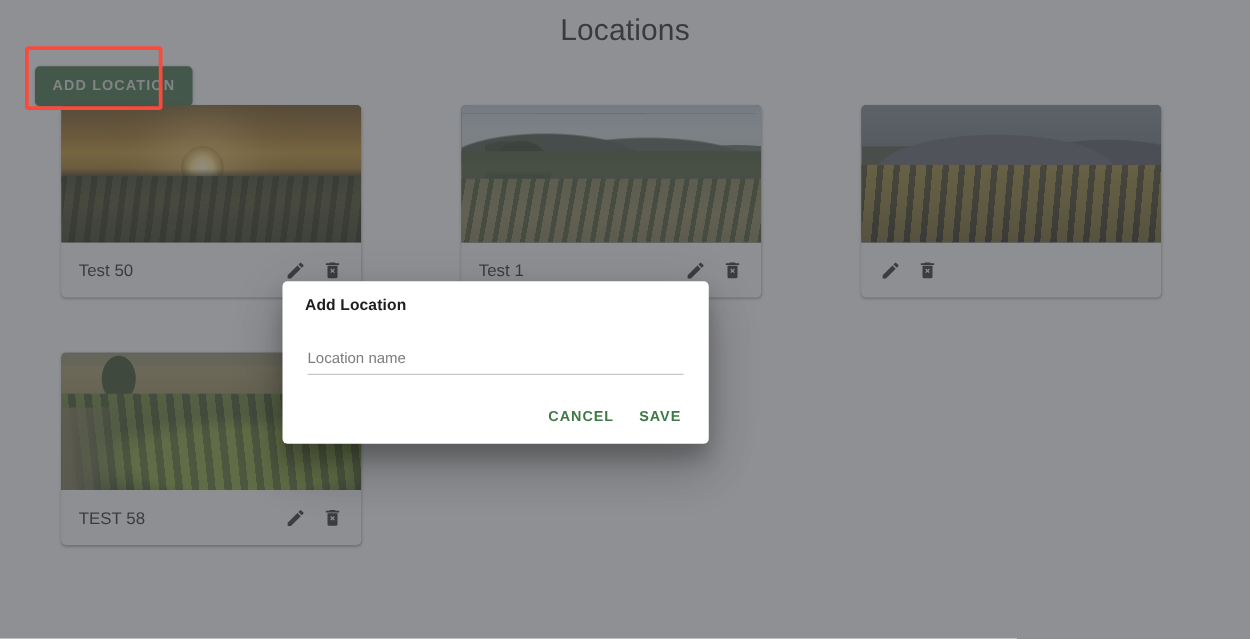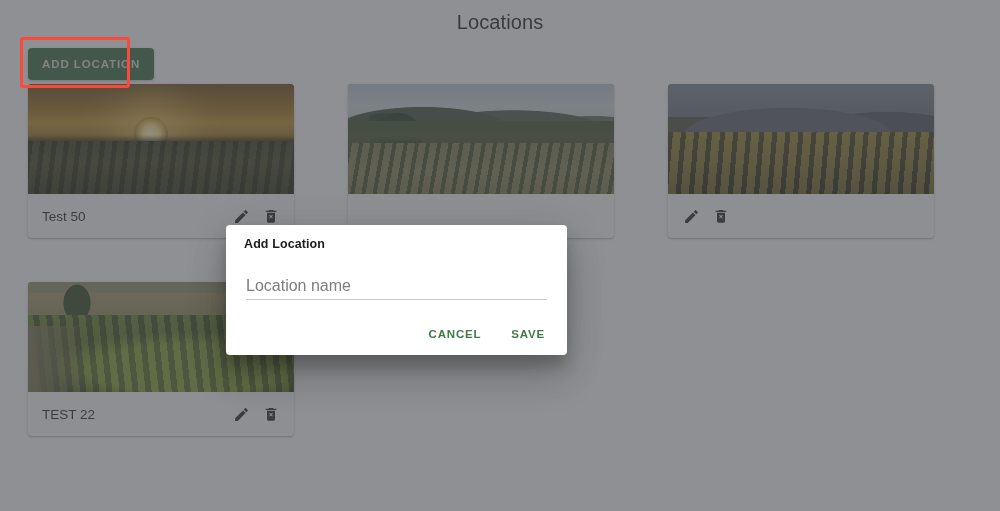--- a/index.html
+++ b/index.html
@@ -16,21 +16,21 @@
     background: #ffffff;
   }
 
   
   .page {
     position: absolute; inset: 0;
     padding: 0;
   }
   .page-title {
     text-align: center;
-    font-size: 20px;
+    font-size: 24px;
     font-weight: 400;
     color: #1d1d1d;
     margin: 0;
     padding-top: 11px;
     letter-spacing: .1px;
   }
   .toolbar {
     padding: 14px 0 0 28px;
   }
   .add-location-btn {
@@ -51,25 +51,26 @@
   .grid {
     position: absolute;
     left: 28px; top: 84px;
     width: 944px;
     display: grid;
     grid-template-columns: 266px 266px 266px;
     column-gap: 54px;
     row-gap: 44px;
   }
   .card {
-    width: 266px;
+    width: 240px;
     background: #fdfdfd;
     border-radius: 4px;
     overflow: hidden;
     box-shadow: 0 1px 3px rgba(0,0,0,.22), 0 1px 1px rgba(0,0,0,.12);
+    margin-left: 21px;
   }
   .card-media {
     width: 100%;
     height: 110px;
     position: relative;
     overflow: hidden;
     background: #4a5140;
   }
   .card-footer {
     height: 44px;
@@ -245,32 +246,32 @@
   }
   .dialog-field {
     margin: 26px 20px 0 20px;
     border-bottom: 1px solid #c8c8c8;
     padding-bottom: 4px;
   }
   .dialog-field input {
     width: 100%;
     border: none;
     outline: none;
-    font-size: 16px;
+    font-size: 12px;
     color: #ef4444;
     font-family: "Liberation Sans", sans-serif;
     background: transparent;
     padding: 0;
   }
   .dialog-field input::placeholder { color: #7d7d7d; }
   .dialog-actions {
     position: absolute;
     right: 14px; bottom: 8px;
     display: flex;
-    gap: 14px;
+    gap: 4px;
   }
   .text-btn {
     background: none;
     border: none;
     color: #3f7a46;
     font-size: 11.5px;
     font-weight: 700;
     letter-spacing: .8px;
     padding: 7px 8px;
     cursor: pointer;
@@ -327,20 +328,35 @@
       </div>
 
       <div class="card">
         <div class="card-media img-valley">
           <div class="sky"></div>
             <div class="hills"></div>
             <div class="tree"></div>
             <div class="fg"></div>
             <div class="rows"></div>
         </div>
+        <div class="card-footer">
+          <span class="card-label">Test 1</span>
+          <span class="card-actions">
+            <button class="icon-btn" title="edit">
+              <svg width="17" height="17" viewBox="0 0 24 24" fill="#262626">
+                  <path d="M3 17.25V21h3.75L17.81 9.94l-3.75-3.75L3 17.25zM20.71 7.04a1 1 0 000-1.41l-2.34-2.34a1 1 0 00-1.41 0l-1.83 1.83 3.75 3.75 1.83-1.83z"></path>
+                </svg>
+            </button>
+            <button class="icon-btn" title="delete">
+              <svg width="16" height="16" viewBox="0 0 24 24" fill="#262626">
+                  <path d="M9 3l-1 1H4v2h16V4h-4l-1-1H9zM6 7v13a2 2 0 002 2h8a2 2 0 002-2V7H6zm4.3 3.3l1.7 1.7 1.7-1.7 1 1-1.7 1.7 1.7 1.7-1 1-1.7-1.7-1.7 1.7-1-1 1.7-1.7-1.7-1.7 1-1z"></path>
+                </svg>
+            </button>
+          </span>
+        </div>
       </div>
 
 
 
       <div class="card">
         <div class="card-media img-autumn">
           <div class="sky"></div>
             <div class="hills"></div>
             <div class="rows"></div>
         </div>
@@ -362,21 +378,21 @@
 
       <div class="card">
         <div class="card-media img-leafy">
           <div class="sky"></div>
             <div class="hills"></div>
             <div class="tree"></div>
             <div class="rows"></div>
             <div class="fg"></div>
         </div>
         <div class="card-footer">
-          <span class="card-label">TEST 22</span>
+          <span class="card-label">TEST 58</span>
           <span class="card-actions">
             <button class="icon-btn" title="edit">
               <svg width="17" height="17" viewBox="0 0 24 24" fill="#262626">
                   <path d="M3 17.25V21h3.75L17.81 9.94l-3.75-3.75L3 17.25zM20.71 7.04a1 1 0 000-1.41l-2.34-2.34a1 1 0 00-1.41 0l-1.83 1.83 3.75 3.75 1.83-1.83z"></path>
                 </svg>
             </button>
             <button class="icon-btn" title="delete">
               <svg width="16" height="16" viewBox="0 0 24 24" fill="#262626">
                   <path d="M9 3l-1 1H4v2h16V4h-4l-1-1H9zM6 7v13a2 2 0 002 2h8a2 2 0 002-2V7H6zm4.3 3.3l1.7 1.7 1.7-1.7 1 1-1.7 1.7 1.7 1.7-1 1-1.7-1.7-1.7 1.7-1-1 1.7-1.7-1.7-1.7 1-1z"></path>
                 </svg>

